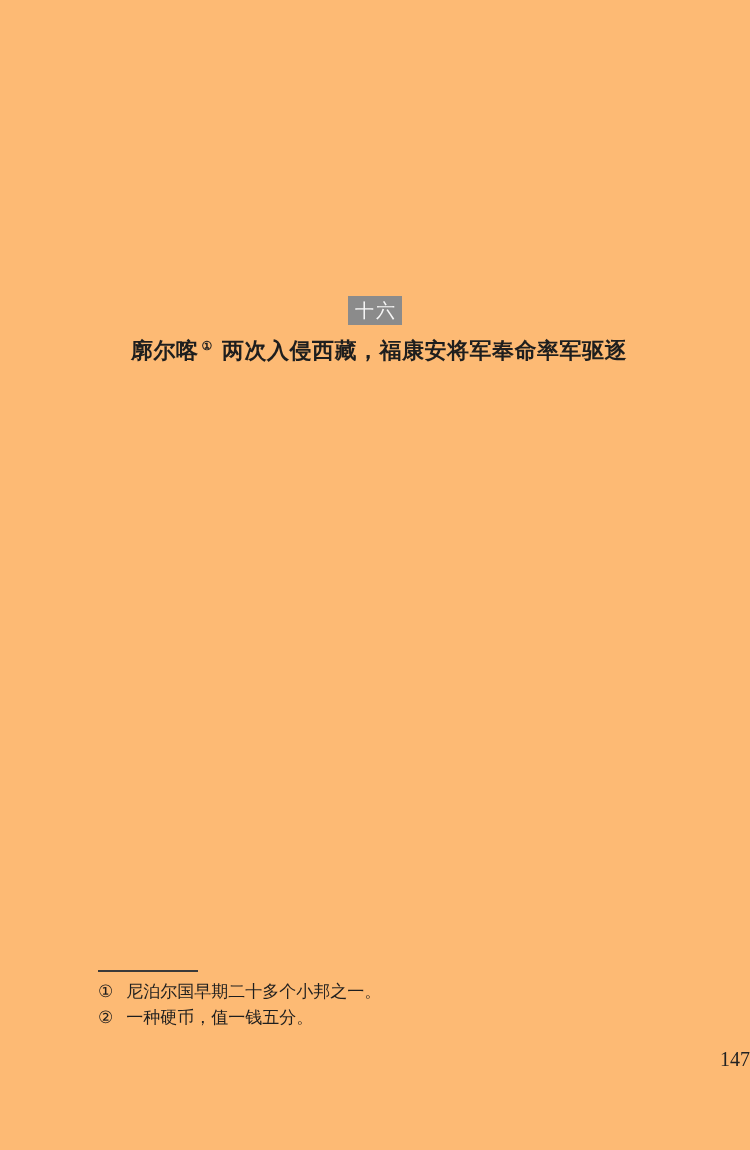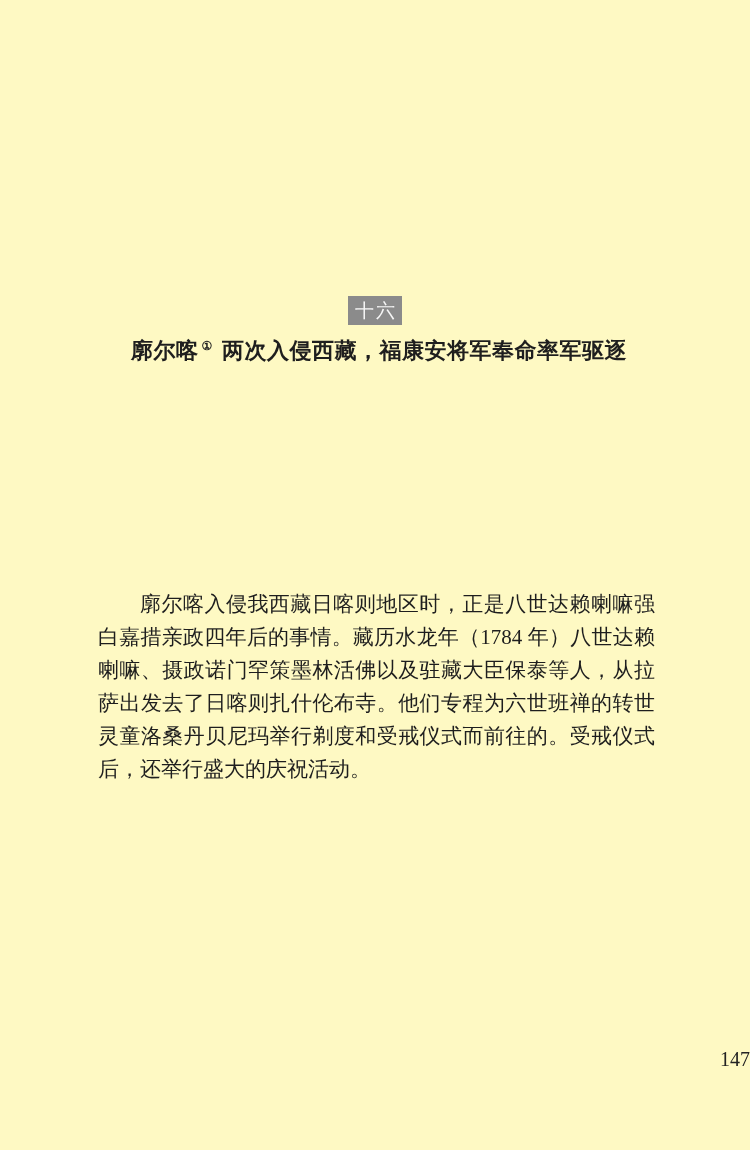--- a/index.html
+++ b/index.html
@@ -1,20 +1,20 @@
 <!DOCTYPE html>
 <html><head>
 <meta charset="utf-8">
 <style>
   html, body { margin: 0; padding: 0; }
   .page {
     position: relative;
     width: 750px;
     height: 1150px;
-    background: #fef9c3;
+    background: #fdba74;
     font-family: "Liberation Serif", "DejaVu Serif", serif;
     color: #1e1e1e;
     overflow: hidden;
   }
   .chapter-badge {
     position: absolute;
     top: 296px;
     left: 50%;
     transform: translateX(-50%);
     background: #8b8b8b;
@@ -86,19 +86,23 @@
 </head>
 <body>
 
 <div class="page">
 
   <div class="chapter-badge">十六</div>
 
   <h1 class="chapter-title"><span>廓尔喀</span><span class="sup">①</span><span> 两次入侵西藏，福康安将军奉命率军驱逐</span></h1>
 
   <div class="body-text">
-    <p>廓尔喀入侵我西藏日喀则地区时，正是八世达赖喇嘛强白嘉措亲政四年后的事情。藏历水龙年（1784 年）八世达赖喇嘛、摄政诺门罕策墨林活佛以及驻藏大臣保泰等人，从拉萨出发去了日喀则扎什伦布寺。他们专程为六世班禅的转世灵童洛桑丹贝尼玛举行剃度和受戒仪式而前往的。受戒仪式后，还举行盛大的庆祝活动。</p>
   </div>
 
+  <div class="footnotes">
+    <div class="fn-rule"></div>
+    <p class="fn-item"><span class="fn-marker">①</span><span>尼泊尔国早期二十多个小邦之一。</span></p>
+    <p class="fn-item"><span class="fn-marker">②</span><span>一种硬币，值一钱五分。</span></p>
+  </div>
 
   <div class="page-number">147</div>
 
 </div>
 
 </body></html>

